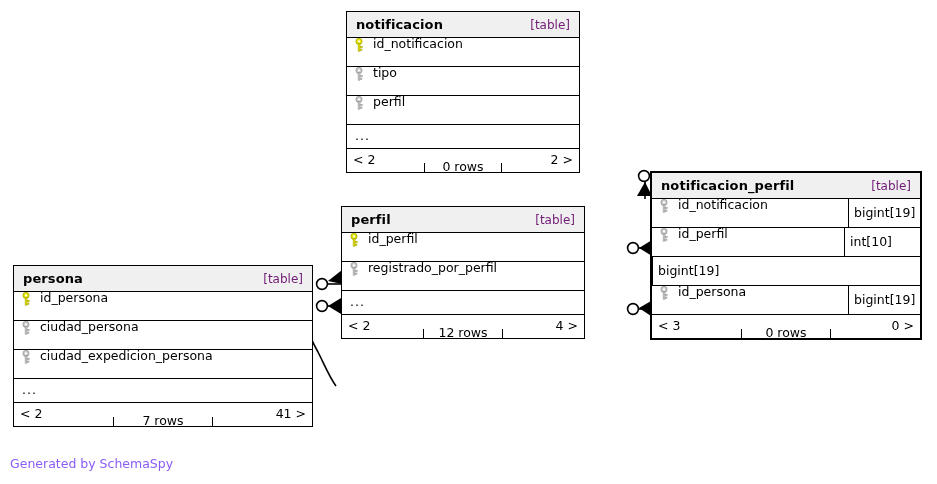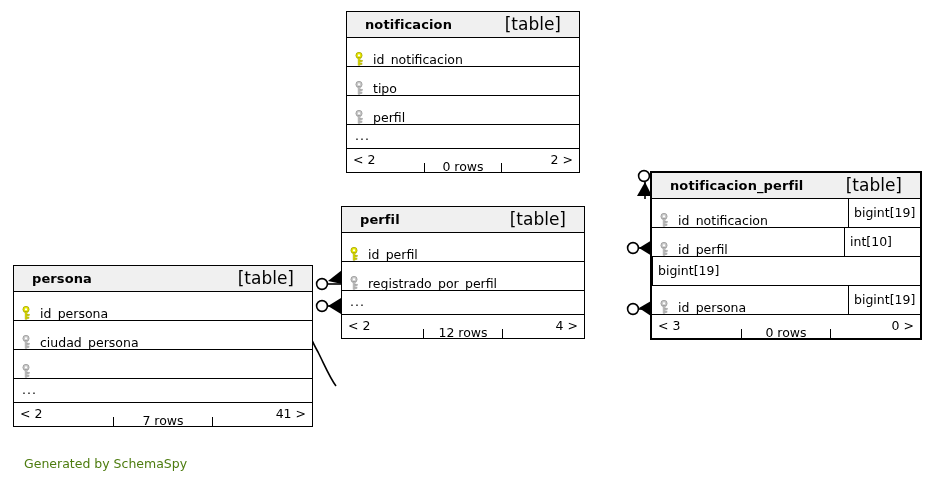--- a/index.html
+++ b/index.html
@@ -40,44 +40,44 @@
   }
   .tnode.focus {
     border-width: 2px;
   }
   .thead {
     display: flex;
     align-items: center;
     justify-content: space-between;
     background: #f0f0f0;
     border-bottom: 1px solid #000000;
-    padding: 0 18px;
+    padding: 0 9px;
     height: 26px;
     box-sizing: border-box;
   }
   .tname {
     font-weight: bold;
     font-size: 13px;
     letter-spacing: 0.1px;
   }
   .ttag {
-    font-size: 17px;
-    color: #000000;
+    font-size: 12px;
+    color: #701a75;
   }
   .trow {
     display: flex;
     align-items: stretch;
     border-bottom: 1px solid #000000;
     height: 29px;
     box-sizing: border-box;
   }
   .trow:last-of-type { }
   .tcolname {
     display: flex;
-    align-items: flex-end;
+    align-items: flex-start;
     flex: 1 1 auto;
     padding-left: 8px;
     min-width: 0;
     overflow: hidden;
     white-space: nowrap;
   }
   .tcoltype {
     display: flex;
     align-items: center;
     padding-left: 5px;
@@ -124,24 +124,24 @@
   .tfoot .f-mid {
     justify-content: center;
     border-left: 1px solid #000000;
     border-right: 1px solid #000000;
     margin-top: 14px;
   }
   .tfoot .f-right { justify-content: flex-end; }
 
   .footer-note {
     position: absolute;
-    left: 24px;
+    left: 10px;
     top: 456px;
     font-size: 12.5px;
-    color: #4d7c0f;
+    color: #8b5cf6;
     white-space: nowrap;
   }
 </style>
 </head>
 <body>
 
 <div id="canvas">
 
   <svg class="edges" viewBox="0 0 937 484" width="937" height="484" xmlns="http://www.w3.org/2000/svg">
 
@@ -305,20 +305,21 @@
 
     <div class="trow">
       <div class="tcolname">
         <svg class="keyicon" viewBox="0 0 11 14">
           <circle cx="4" cy="3.4" r="3.1" fill="#c9c9c9" stroke="#8f8f8f" stroke-width="0.7"></circle>
           <circle cx="4" cy="3.4" r="1.1" fill="#ffffff"></circle>
           <rect x="3.1" y="5.6" width="1.9" height="7.6" fill="#c9c9c9" stroke="#8f8f8f" stroke-width="0.5"></rect>
           <rect x="5" y="8.2" width="2.4" height="1.5" fill="#c9c9c9" stroke="#8f8f8f" stroke-width="0.5"></rect>
           <rect x="5" y="11" width="2" height="1.4" fill="#c9c9c9" stroke="#8f8f8f" stroke-width="0.5"></rect>
         </svg>
+        <span class="colname-text">ciudad_expedicion_persona</span>
       </div>
     </div>
 
     <div class="trow-ellipsis">...</div>
 
     <div class="tfoot">
       <div class="f-left">&lt; 2</div>
       <div class="f-mid">7 rows</div>
       <div class="f-right">41 &gt;</div>
     </div>

